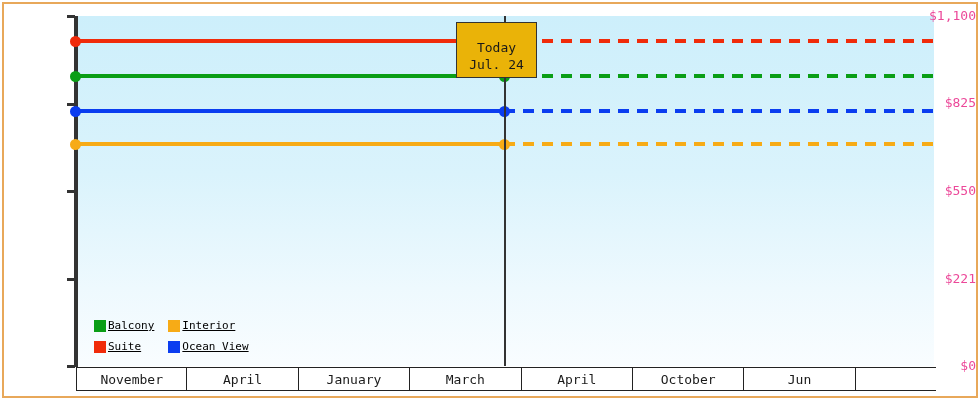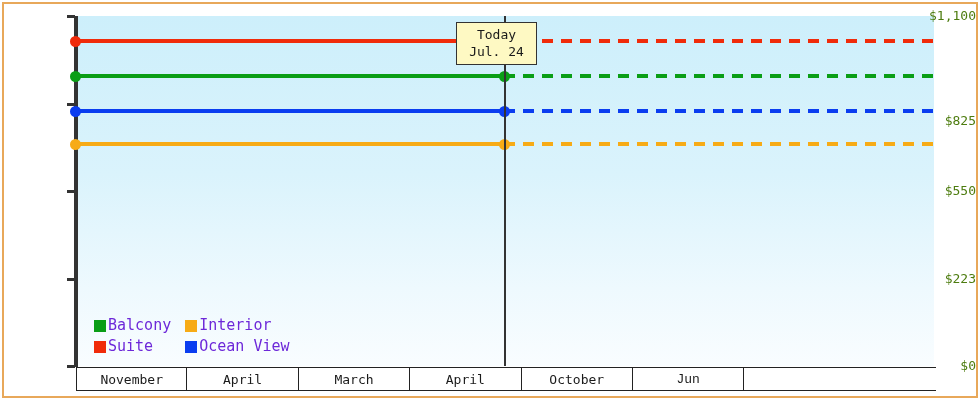--- a/index.html
+++ b/index.html
@@ -48,21 +48,21 @@
     width: 8px;
     height: 3px;
     background: #333333;
   }
   .y-tick-label {
     position: absolute;
     right: 0;
     width: 62px;
     text-align: right;
     font-size: 13px;
-    color: #4d7c0f;
+    color: #ec4899;
     letter-spacing: 0px;
     line-height: 13px;
   }
 
   
   .series-solid {
     position: absolute;
     height: 4px;
     border-radius: 1px;
   }
@@ -78,22 +78,22 @@
 
   
   #today-line {
     position: absolute;
     width: 1.5px;
     background: #333333;
   }
   #today-box {
     position: absolute;
     border: 1.5px solid #333333;
-    background: #fef9c3;
-    padding: 3px 12px 4px 12px;
+    background: #eab308;
+    padding: 16px 12px 4px 12px;
     text-align: center;
     font-size: 13px;
     color: #1a1a1a;
     line-height: 17px;
     white-space: nowrap;
   }
 
   
   #legend {
     position: absolute;
@@ -105,23 +105,24 @@
   .legend-entry {
     display: flex;
     align-items: center;
   }
   .legend-swatch {
     width: 12px; height: 12px;
     margin-right: 2px;
     flex: 0 0 auto;
   }
   .legend-label {
-    font-size: 15px;
-    color: #6d28d9;
+    font-size: 11px;
+    color: #000000;
     line-height: 13px;
+    text-decoration: underline;
   }
 
   
   #x-axis-strip {
     position: absolute;
     left: 72px;
     top: 363px;
     height: 24px;
     border-top: 1.5px solid #222222;
     border-bottom: 1.5px solid #222222;
@@ -148,25 +149,25 @@
 <div id="chart-frame">
 
   <div id="plot-area"></div>
 
   <div id="y-axis-spine"></div>
 
   <div id="y-axis">
       <div class="y-tick" style="top: 361px;"></div>
       <div class="y-tick-label" style="top: 355px;">$0</div>
       <div class="y-tick" style="top: 273.5px;"></div>
-      <div class="y-tick-label" style="top: 267.5px;">$223</div>
+      <div class="y-tick-label" style="top: 267.5px;">$221</div>
       <div class="y-tick" style="top: 186px;"></div>
       <div class="y-tick-label" style="top: 180px;">$550</div>
       <div class="y-tick" style="top: 98.5px;"></div>
-      <div class="y-tick-label" style="top: 110px; text-align: right;">$825</div>
+      <div class="y-tick-label" style="top: 92px; text-align: right;">$825</div>
       <div class="y-tick" style="top: 11px;"></div>
       <div class="y-tick-label" style="top: 5px;">$1,100</div>
     </div>
 
   <div id="series-layer">
       <div class="series-solid" style="left: 72px; top: 35.4545px; width: 428.142px; background: rgb(240, 43, 10);"></div>
       <div class="series-dashed" style="left: 500.142px; top: 35.4545px; width: 429.858px; background-image: repeating-linear-gradient(to right, rgb(240, 43, 10) 0px, rgb(240, 43, 10) 11px, rgba(0, 0, 0, 0) 11px, rgba(0, 0, 0, 0) 19px);"></div>
       <div class="series-marker" style="left: 494.642px; top: 31.9545px; background: rgb(240, 43, 10);"></div>
       <div class="series-marker" style="left: 66px; top: 31.9545px; background: rgb(240, 43, 10);"></div>
       <div class="series-solid" style="left: 72px; top: 70.4545px; width: 428.142px; background: rgb(10, 158, 22);"></div>
@@ -205,19 +206,20 @@
       </div>
       <div class="legend-entry">
         <span class="legend-swatch" style="background: rgb(10, 61, 240);"></span>
         <span class="legend-label">Ocean View</span>
       </div>
     </div>
 
   <div id="x-axis-strip" style="width: 860px;">
       <div class="month-cell" style="width: 111.399px;">November</div>
       <div class="month-cell" style="width: 111.399px;">April</div>
+      <div class="month-cell" style="width: 111.399px;">January</div>
       <div class="month-cell" style="width: 111.399px;">March</div>
       <div class="month-cell" style="width: 111.399px;">April</div>
       <div class="month-cell" style="width: 111.399px;">October</div>
-      <div class="month-cell" style="width: 111.399px; font-family: Liberation Mono, monospace;">Jun</div>
+      <div class="month-cell" style="width: 111.399px;">Jun</div>
     </div>
 
 </div>
 
 </body></html>

